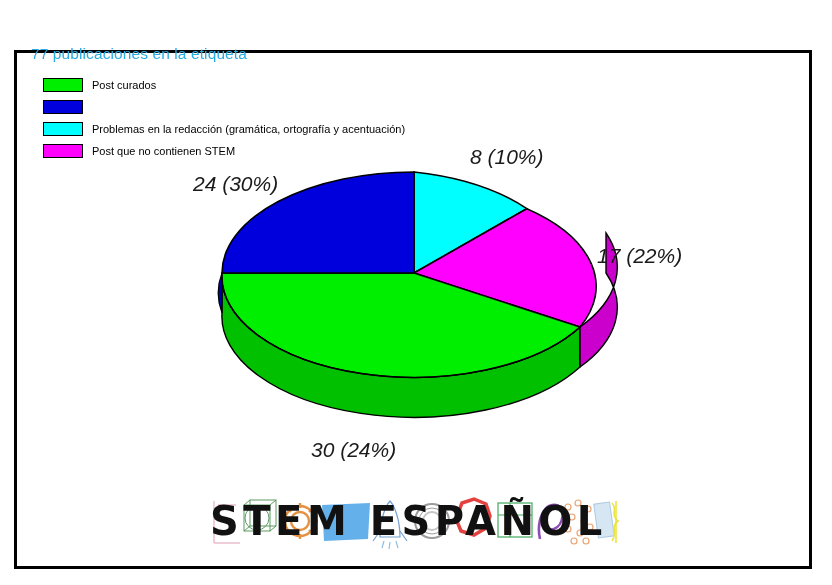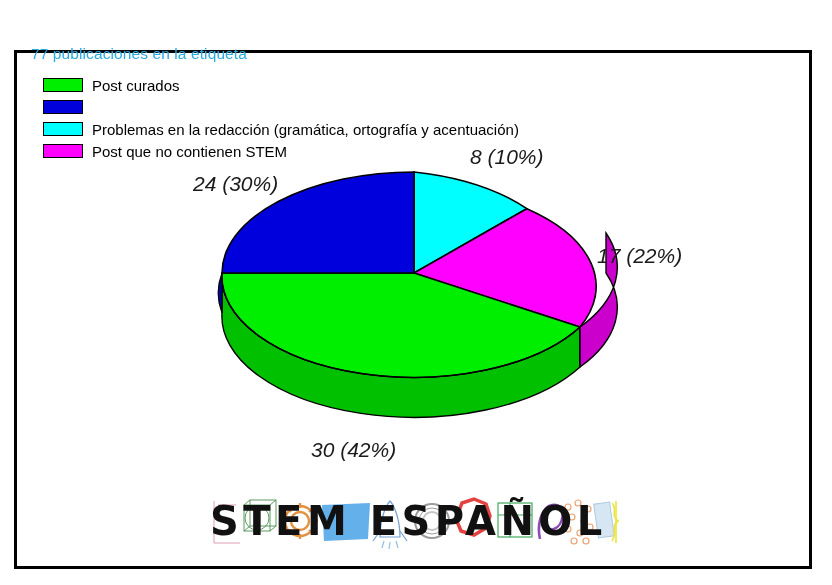--- a/index.html
+++ b/index.html
@@ -60,21 +60,21 @@
   }
   .legend-swatch {
     width: 40px;
     height: 14px;
     border: 1px solid #000000;
     box-sizing: border-box;
     flex: 0 0 auto;
   }
   .legend-label {
     margin-left: 9px;
-    font-size: 15px;
+    font-size: 11px;
     color: #000000;
     white-space: nowrap;
     line-height: 1;
   }
 
   
   #pie-wrap {
     position: absolute;
     left: 0;
     top: 0;
@@ -159,21 +159,21 @@
 
       <path d="M 414,255 L 222,255 A 192,101 0 0 1 414,154 Z" fill="#0000dd" stroke="#000000" stroke-width="1.6"></path>
 
       <path d="M 222,255 A 192,101 0 0 0 580,309" fill="none" stroke="#000000" stroke-width="1.2"></path>
     </svg>
   </div>
 
   <div class="pie-label" id="label-blue">24 (30%)</div>
   <div class="pie-label" id="label-cyan">8 (10%)</div>
   <div class="pie-label" id="label-magenta">17 (22%)</div>
-  <div class="pie-label" id="label-green">30 (42%)</div>
+  <div class="pie-label" id="label-green">30 (24%)</div>
 
   <div id="logo">
     <svg width="412" height="56" viewBox="0 0 412 56" xmlns="http://www.w3.org/2000/svg">
 
       <g opacity="0.85">
 
         <g stroke="#d98aa8" stroke-width="1" fill="none">
           <path d="M4,6 L4,48 M4,48 L30,48 M8,10 L26,10 M8,14 L22,14"></path>
         </g>
 

